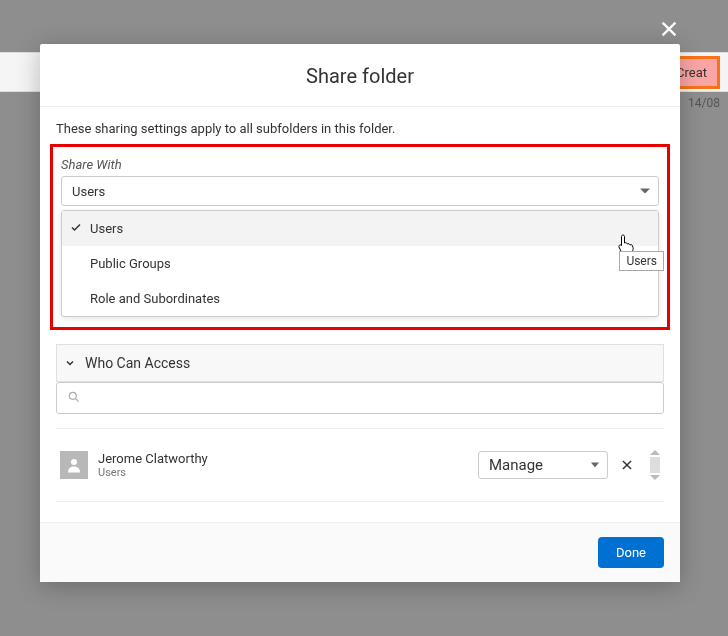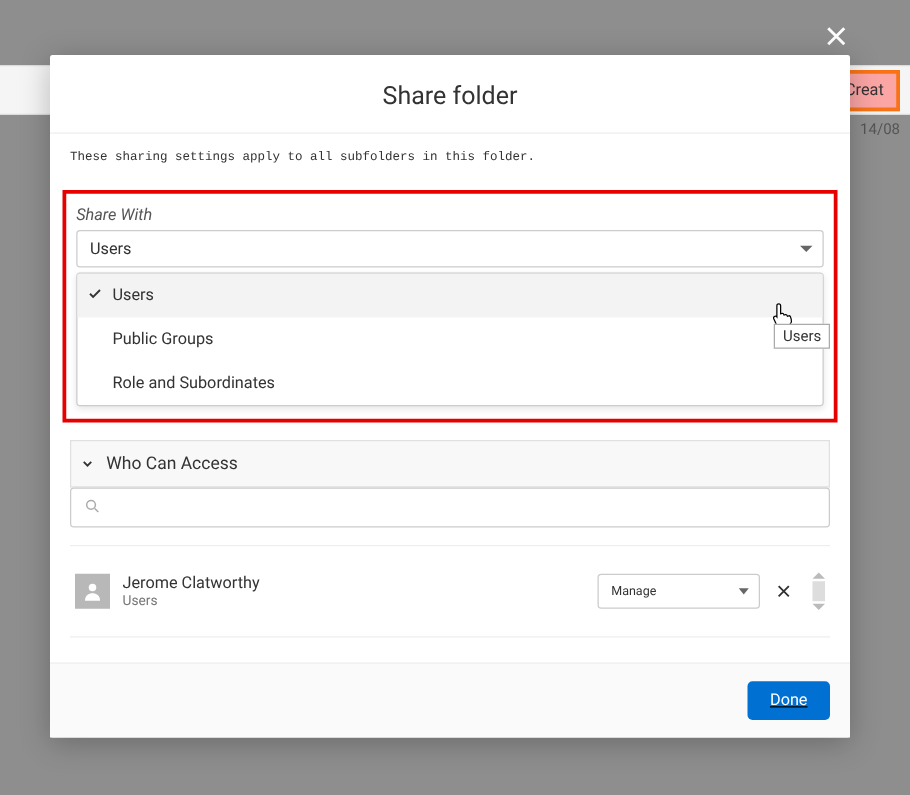--- a/index.html
+++ b/index.html
@@ -6,21 +6,21 @@
     body { width: 728px; height: 636px; background: #8e8e8e; position: relative; overflow: hidden; }
     .bg-header { position: absolute; top: 52px; left: 0; right: 0; height: 40px; background: #f5f5f5; border-top: 1px solid #ddd; border-bottom: 1px solid #ddd; display: flex; justify-content: flex-end; align-items: center; padding-right: 8px; gap: 8px; }
     .bg-btn { background: #fca5a5; border: 3px solid #f97316; padding: 6px 10px; font-size: 13px; color: #333; }
     .bg-date { font-size: 12px; color: #555; position:absolute; right:8px; top:96px;}
     .close-x { position: absolute; top: 18px; right: 48px; color: #fff; cursor: pointer; }
     .close-x svg { width: 22px; height: 22px; }
     .modal { position: absolute; top: 44px; left: 40px; width: 640px; background: #fff; border-radius: 2px; box-shadow: 0 4px 24px rgba(0,0,0,0.25); }
     .modal-header { text-align: center; padding: 20px 0 18px 0; border-bottom: 1px solid #eee; }
     .modal-header h1 { font-size: 20px; font-weight: 400; color: #333; }
     .modal-body { padding: 14px 16px 0 16px; }
-    .helper-text { font-size: 10px; color: #333; margin-bottom: 20px; font-family: Liberation Mono, monospace; }
+    .helper-text { font-size: 13px; color: #333; margin-bottom: 8px; }
     .redbox { border: 3px solid #e60000; padding: 10px 8px 10px 8px; margin: 0 -6px 14px -6px; }
     .field-label { font-size: 13px; color: #555; margin-bottom: 4px; display:block;font-style:italic;}
     .combo { position: relative; border: 1px solid #ccc; border-radius: 3px; height: 30px; display: flex; align-items: center; padding: 0 10px; font-size: 13px; color: #333; background:#fff; cursor:pointer;}
     .combo .caret { position: absolute; right: 8px; top: 50%; transform: translateY(-50%); width: 0; height: 0; border-left: 5px solid transparent; border-right: 5px solid transparent; border-top: 5px solid #666; }
     .dropdown { margin-top: 4px; border: 1px solid #ccc; border-radius: 3px; background: #fff; box-shadow: 0 2px 6px rgba(0,0,0,0.1); }
     .dd-item { display: flex; align-items: center; padding: 10px 12px 10px 28px; font-size: 13px; color: #333; position: relative; cursor:pointer;}
     .dd-item.selected { background: #f3f3f3; }
     .dd-item .check { position: absolute; left: 8px; top: 50%; transform: translateY(-50%); }
     .cursor-hand { position: absolute; right: 22px; top: 22px; pointer-events:none;}
     .tooltip { position: absolute; right: -6px; top: 40px; background: #fff; border: 1px solid #aaa; font-size: 12px; padding: 2px 6px; color:#333; }
@@ -28,29 +28,29 @@
     .section-header .chev { width: 14px; height: 14px; display:flex; align-items:center; justify-content:center;}
     .section-header span.title { font-size: 14px; color: #333; }
     .search-box { border: 1px solid #ccc; border-radius: 3px; height: 32px; display: flex; align-items: center; padding: 0 10px; margin-bottom: 14px; }
     .search-box svg { width: 14px; height: 14px; color: #aaa; }
     .search-box input { border: none; outline: none; flex: 1; margin-left: 8px; font-size: 13px; }
     .access-row { display: flex; align-items: center; border-top: 1px solid #eee; border-bottom: 1px solid #eee; padding: 21px 4px; position:relative;}
     .avatar { width: 28px; height: 28px; background: #b8b8b8; display: flex; align-items: center; justify-content: center; margin-right: 10px; }
     .avatar svg { width: 18px; height: 18px; fill: #fff; }
     .user-info .uname { font-size: 13px; color: #333; }
     .user-info .utype { font-size: 11px; color: #777; }
-    .perm-select { margin-left: auto; border: 1px solid #ccc; border-radius: 3px; width: 130px; height: 28px; display: flex; align-items: center; padding: 0 10px; font-size: 10px; color: #333; position: relative; margin-right: 10px; background:#fff; cursor:pointer;}
+    .perm-select { margin-left: auto; border: 1px solid #ccc; border-radius: 3px; width: 130px; height: 28px; display: flex; align-items: center; padding: 0 10px; font-size: 15px; color: #333; position: relative; margin-right: 10px; background:#fff; cursor:pointer;}
     .perm-select .caret { position: absolute; right: 8px; top: 50%; transform: translateY(-50%); width: 0; height: 0; border-left: 4px solid transparent; border-right: 4px solid transparent; border-top: 5px solid #666; }
     .remove-x { width: 18px; height: 18px; color: #333; cursor: pointer; margin-right: 14px; display:flex;align-items:center;justify-content:center;}
     .scroll-hint { display:flex; flex-direction:column; gap:2px; align-items:center;}
     .scroll-hint .tri { width:0;height:0;border-left:5px solid transparent;border-right:5px solid transparent;}
     .scroll-hint .up {border-bottom:5px solid #bbb;}
     .scroll-hint .track{ width:10px; height:16px; background:#ddd;}
     .scroll-hint .down{border-top:5px solid #bbb;}
-    .modal-footer { border-top: 1px solid #eee; background: #fafafa; padding: 14px 16px; display: flex; justify-content: flex-end; margin-top: 20px; text-decoration: underline;}
+    .modal-footer { border-top: 1px solid #eee; background: #fafafa; padding: 14px 16px; display: flex; justify-content: flex-end; margin-top: 20px;}
     .done-btn { background: #0070d2; color: #fff; border: none; border-radius: 4px; padding: 8px 18px; font-size: 13px; cursor: pointer; }
   </style>
 </head>
 <body>
 
 <div class="bg-header">
   <button class="bg-btn">Creat</button>
 </div>
 <div class="bg-date">14/08</div>
 

